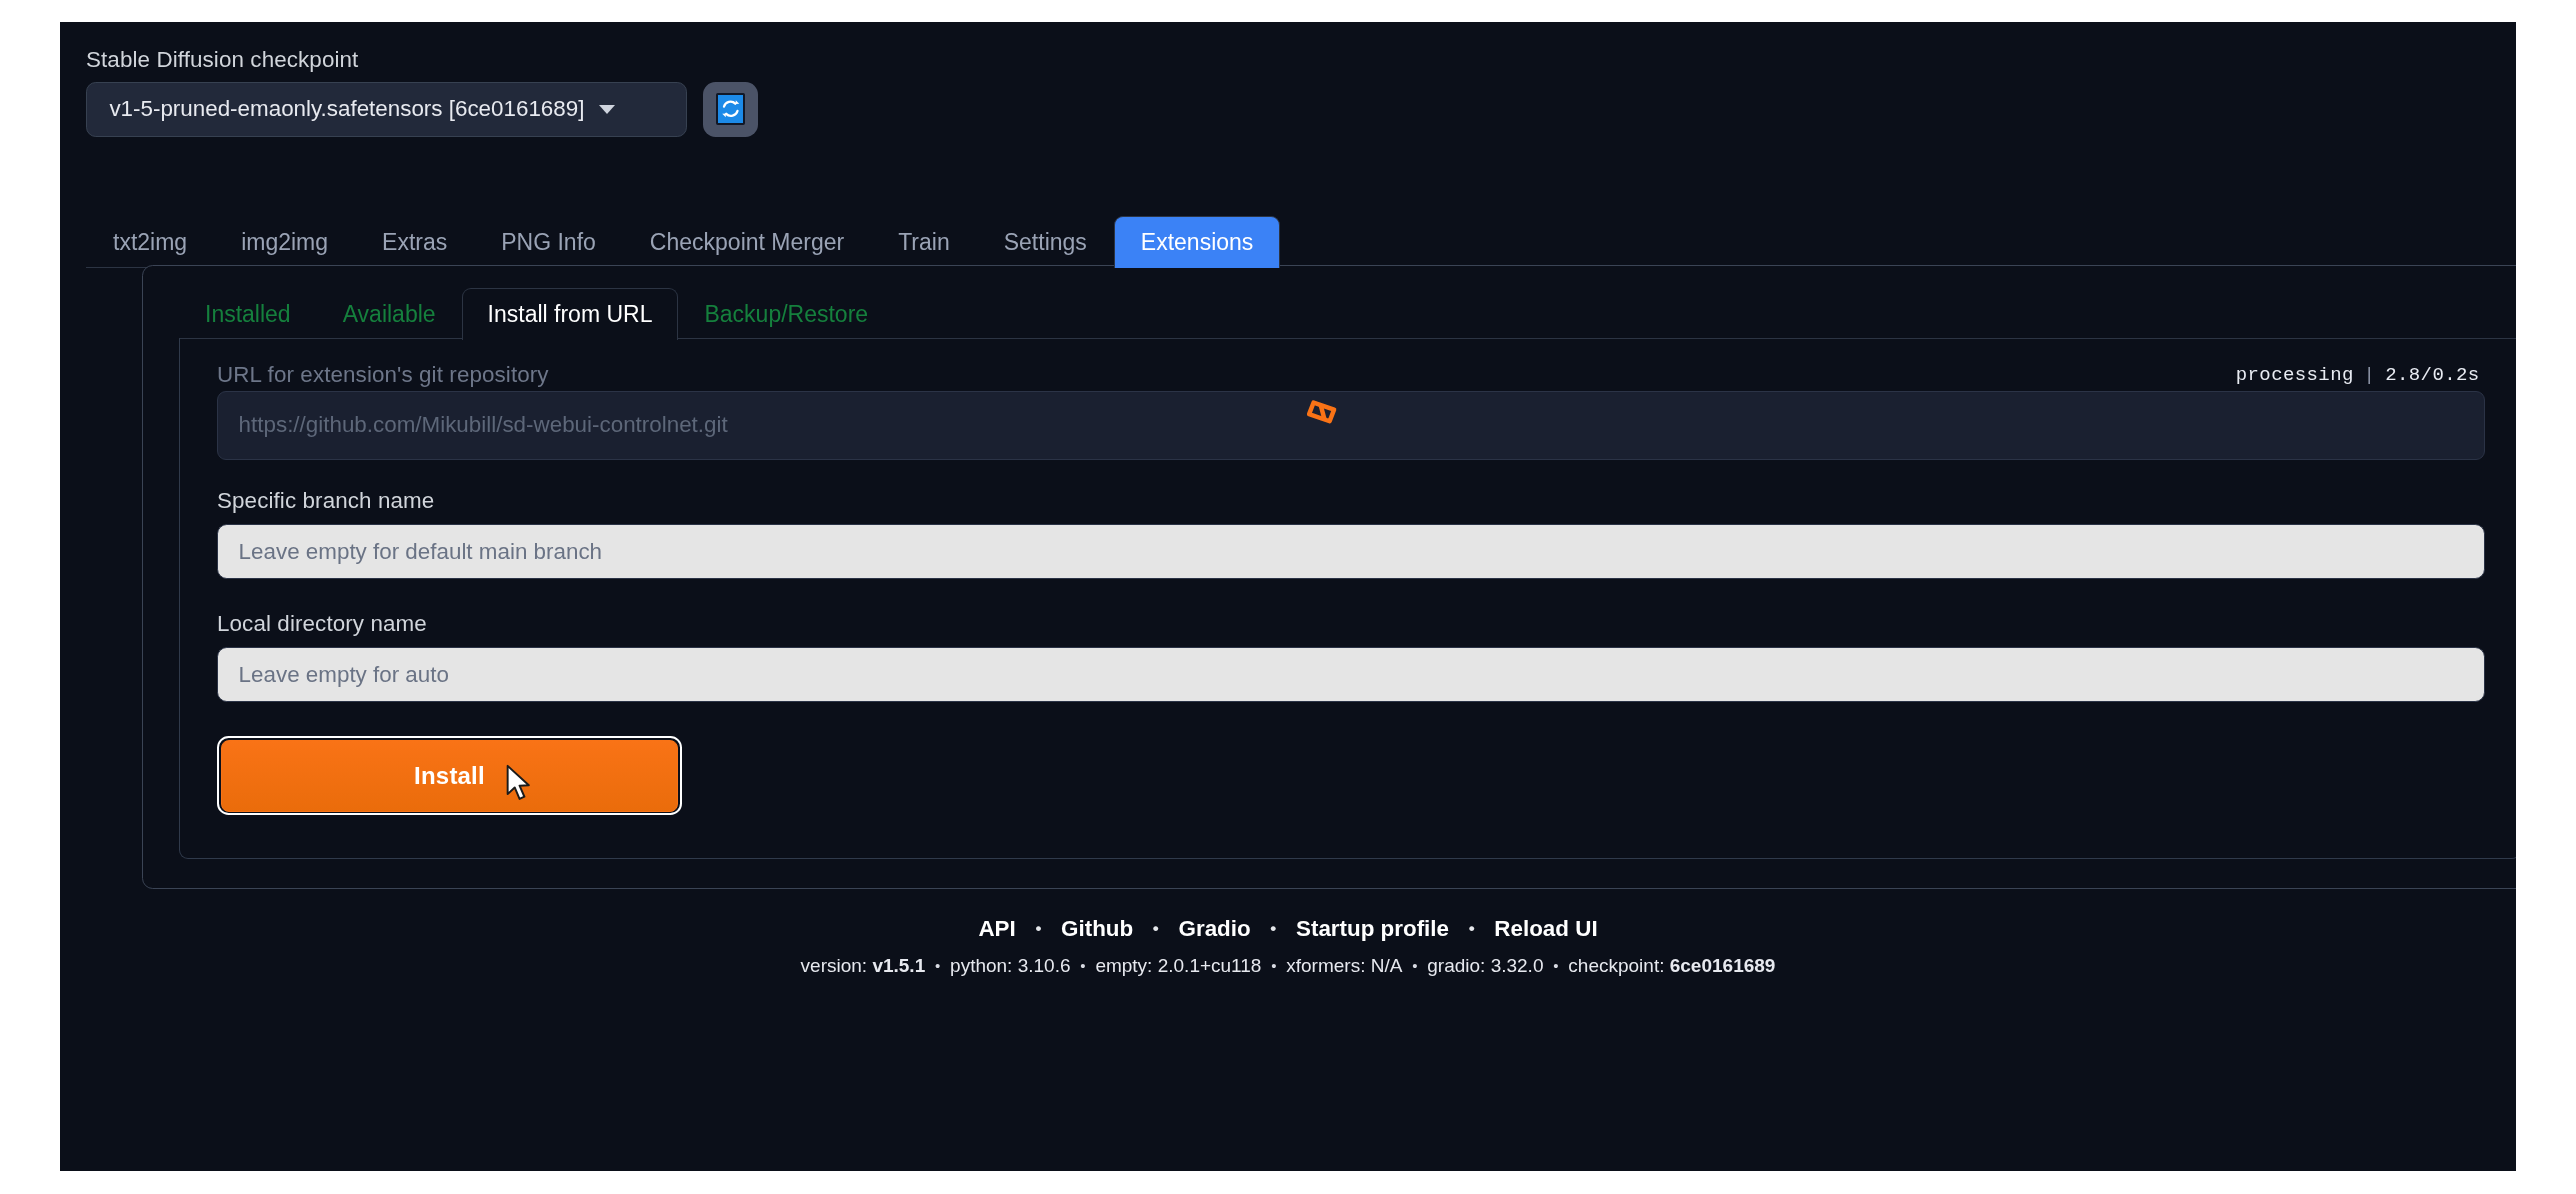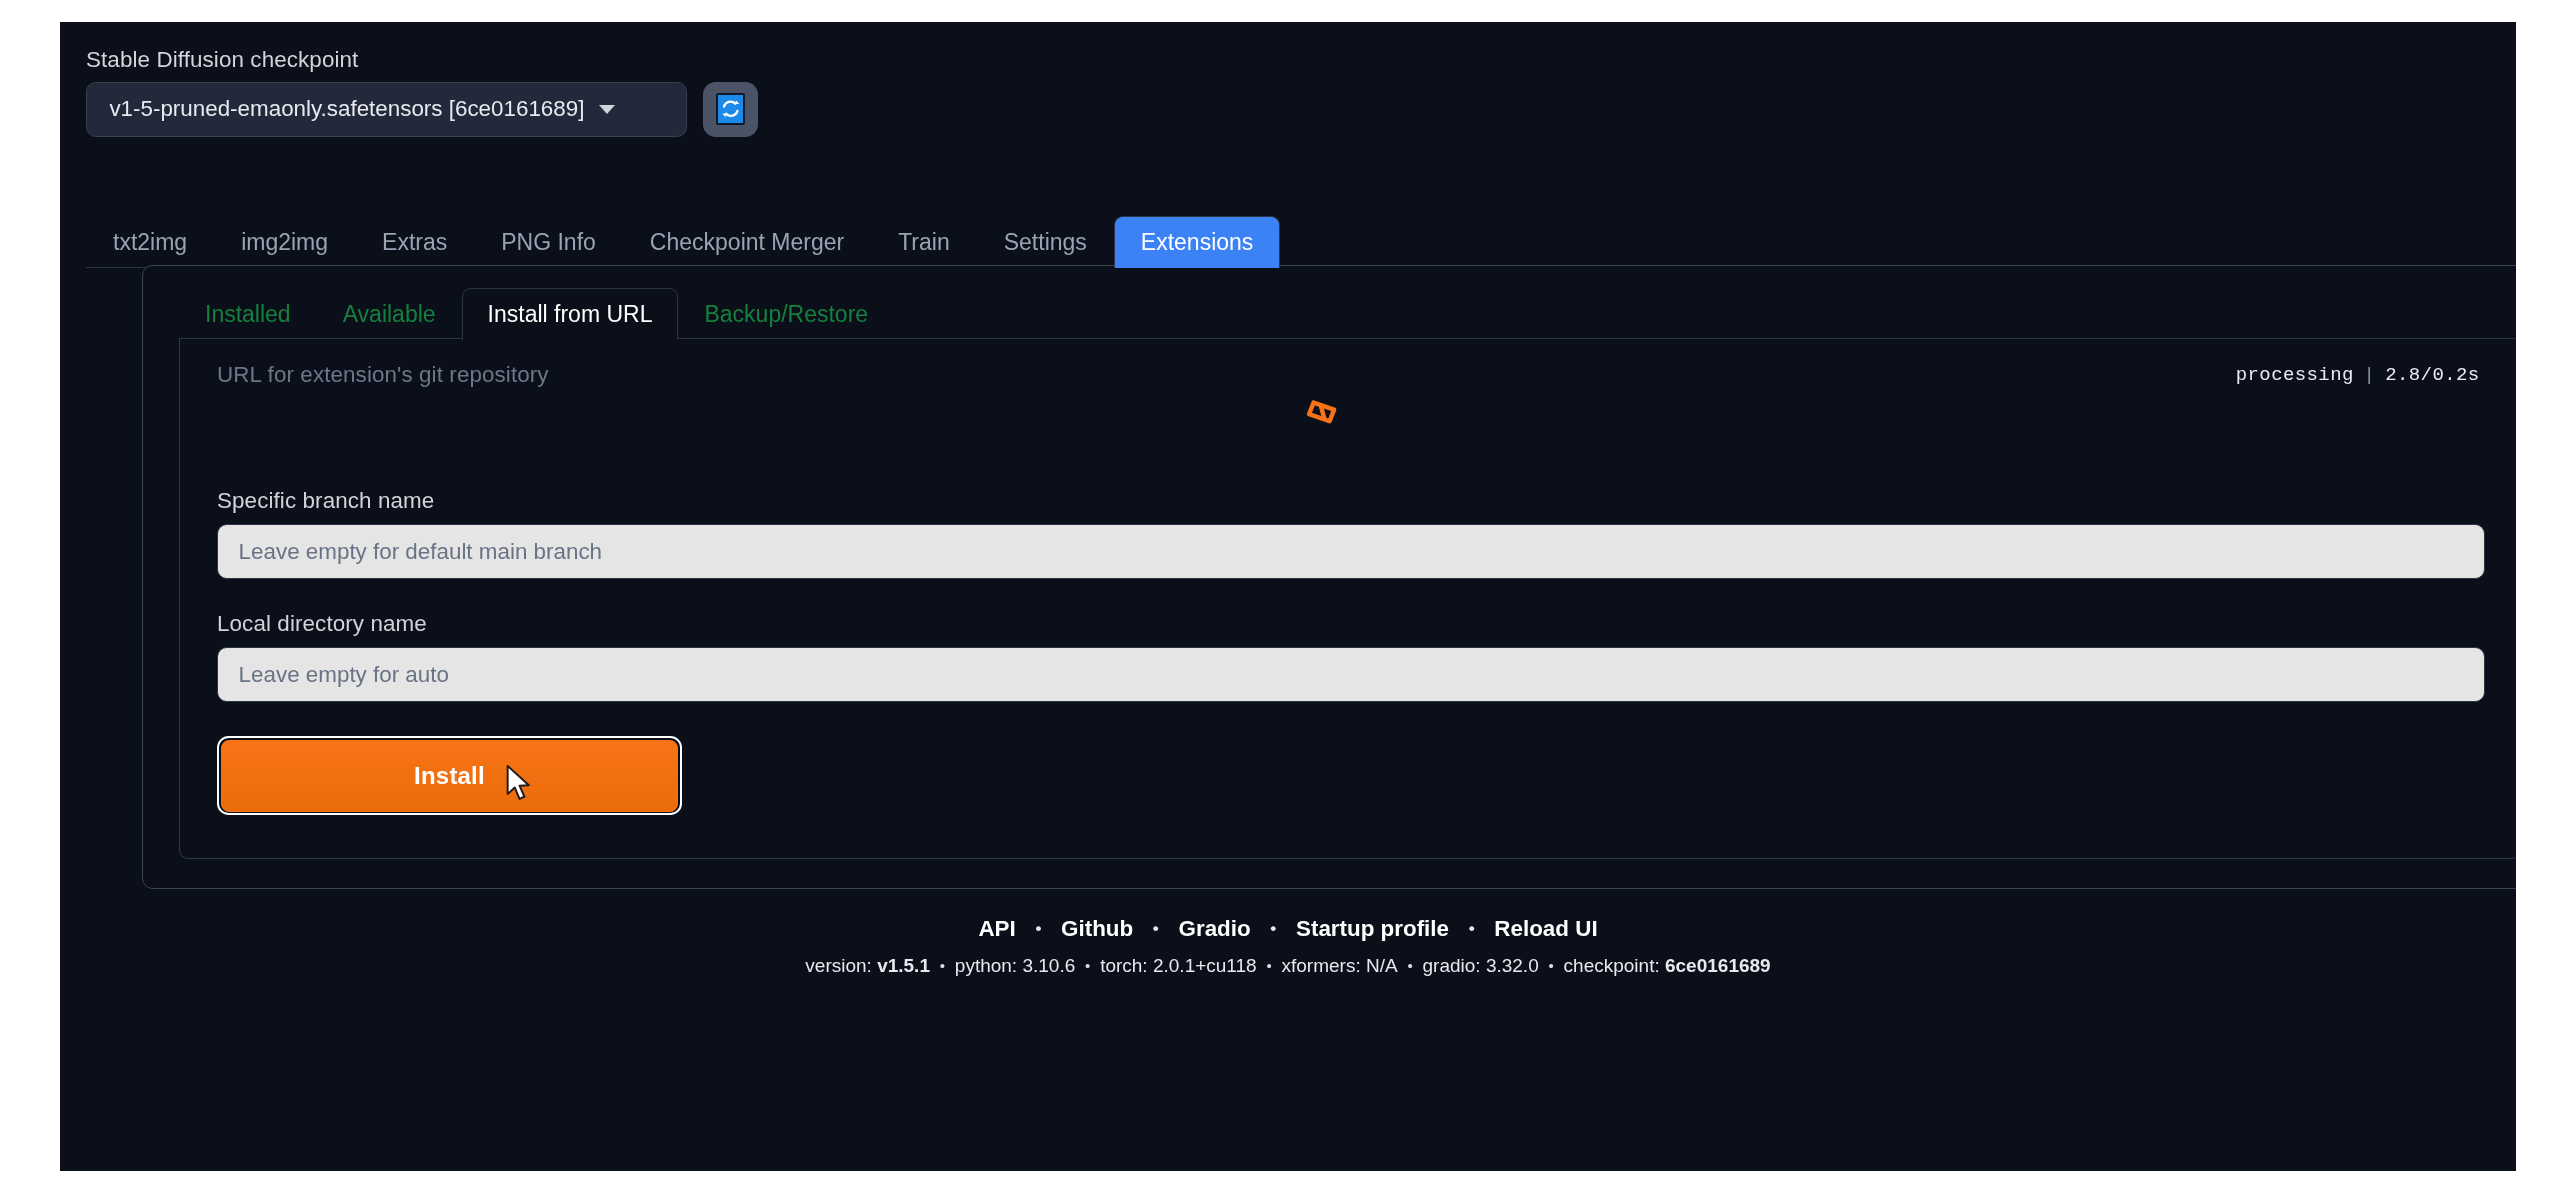--- a/index.html
+++ b/index.html
@@ -385,20 +385,23 @@
 
       <div id="url-block">
         <div id="url-status-bar">
           <span id="url-label">URL for extension's git repository</span>
           <span id="processing-status">
             <span>processing</span>
             <span id="processing-divider">|</span>
             <span>2.8/0.2s</span>
           </span>
         </div>
+        <div id="url-input">
+          <span id="url-placeholder">https://github.com/Mikubill/sd-webui-controlnet.git</span>
+        </div>
         <div id="loading-anim">
           <svg width="41" height="36" viewBox="0 0 46 40" aria-hidden="true">
             <g stroke="#f97316" stroke-width="5" fill="none" stroke-linejoin="round">
               <path d="M13 6 L36 14 L31 27 L8 19 Z"></path>
               <path d="M21 9 L25 24"></path>
             </g>
           </svg>
         </div>
       </div>
 
@@ -437,21 +440,21 @@
       <span class="fdot">•</span>
       <span class="flink">Startup profile</span>
       <span class="fdot">•</span>
       <span class="flink">Reload UI</span>
     </div>
     <div id="footer-version">
       <span class="vitem"><span>version: </span><b>v1.5.1</b></span>
       <span class="vdot">•</span>
       <span class="vitem"><span>python: </span><span>3.10.6</span></span>
       <span class="vdot">•</span>
-      <span class="vitem"><span>torch: </span><span>2.0.1+cu118</span></span>
+      <span class="vitem"><span>empty: </span><span>2.0.1+cu118</span></span>
       <span class="vdot">•</span>
       <span class="vitem"><span>xformers: </span><span>N/A</span></span>
       <span class="vdot">•</span>
       <span class="vitem"><span>gradio: </span><span>3.32.0</span></span>
       <span class="vdot">•</span>
       <span class="vitem"><span>checkpoint: </span><b>6ce0161689</b></span>
     </div>
   </div>
 
 </div>

